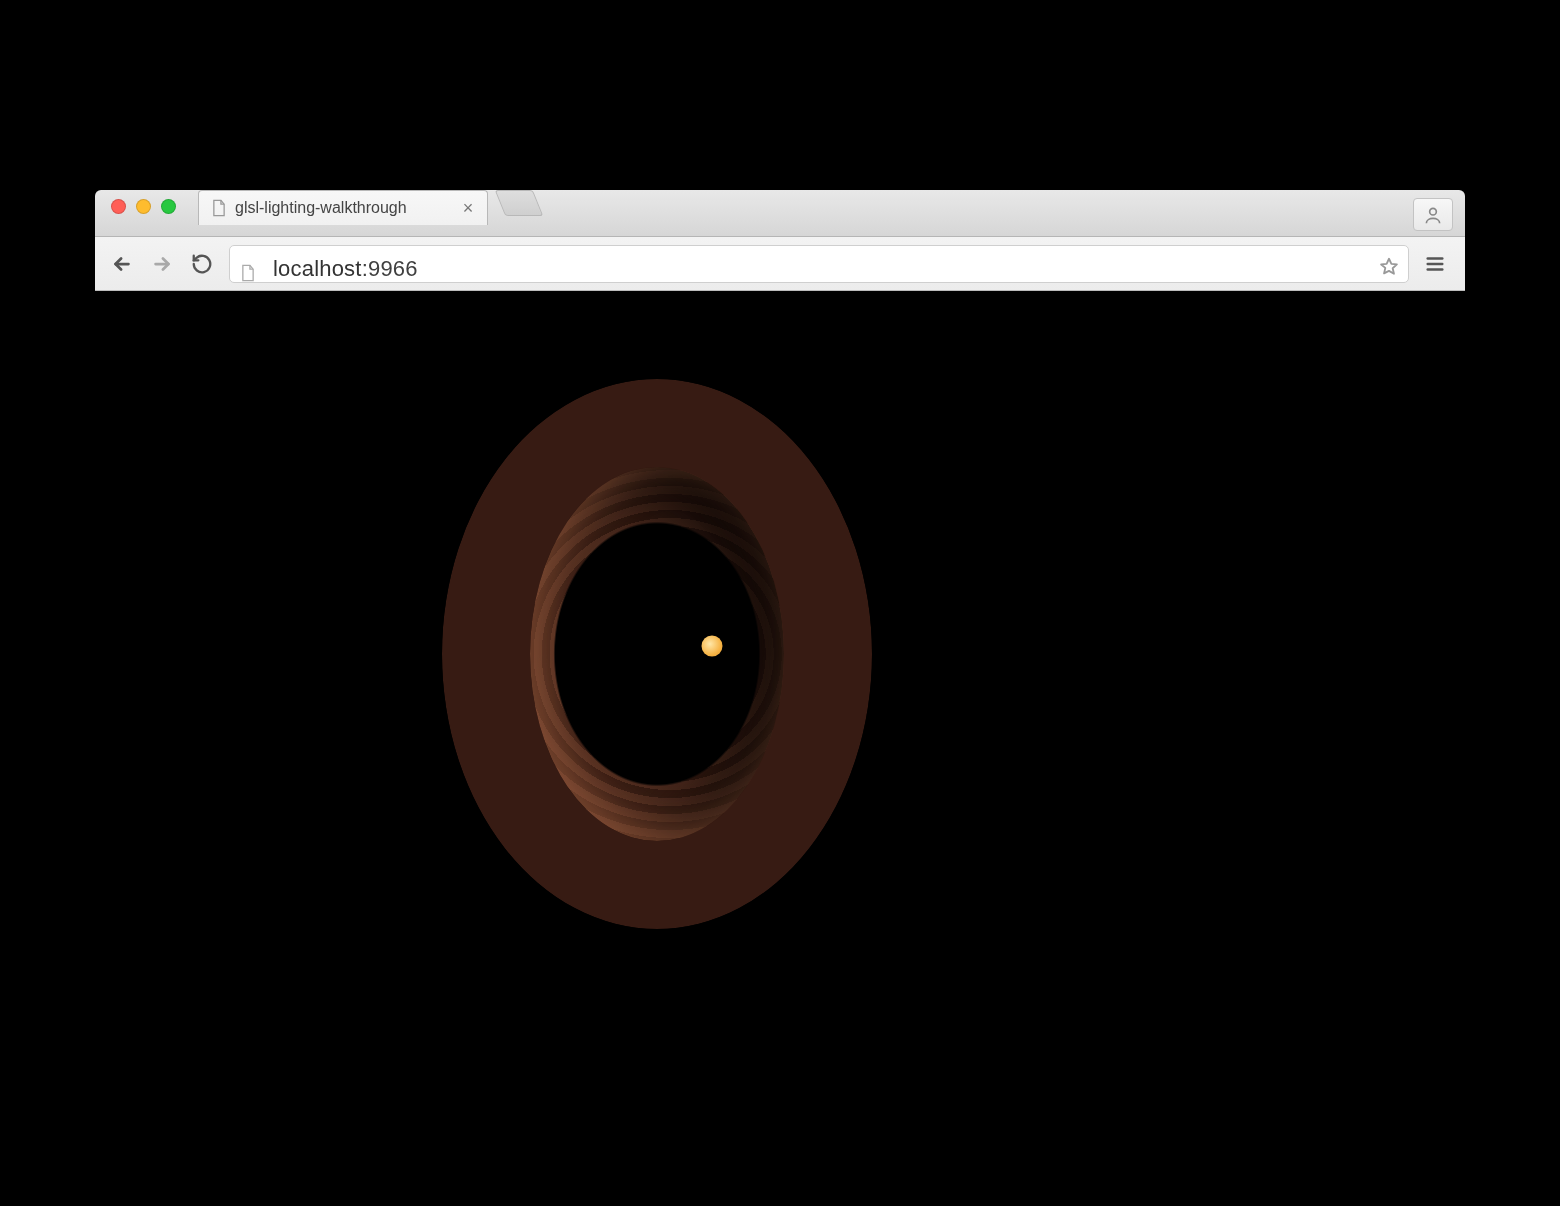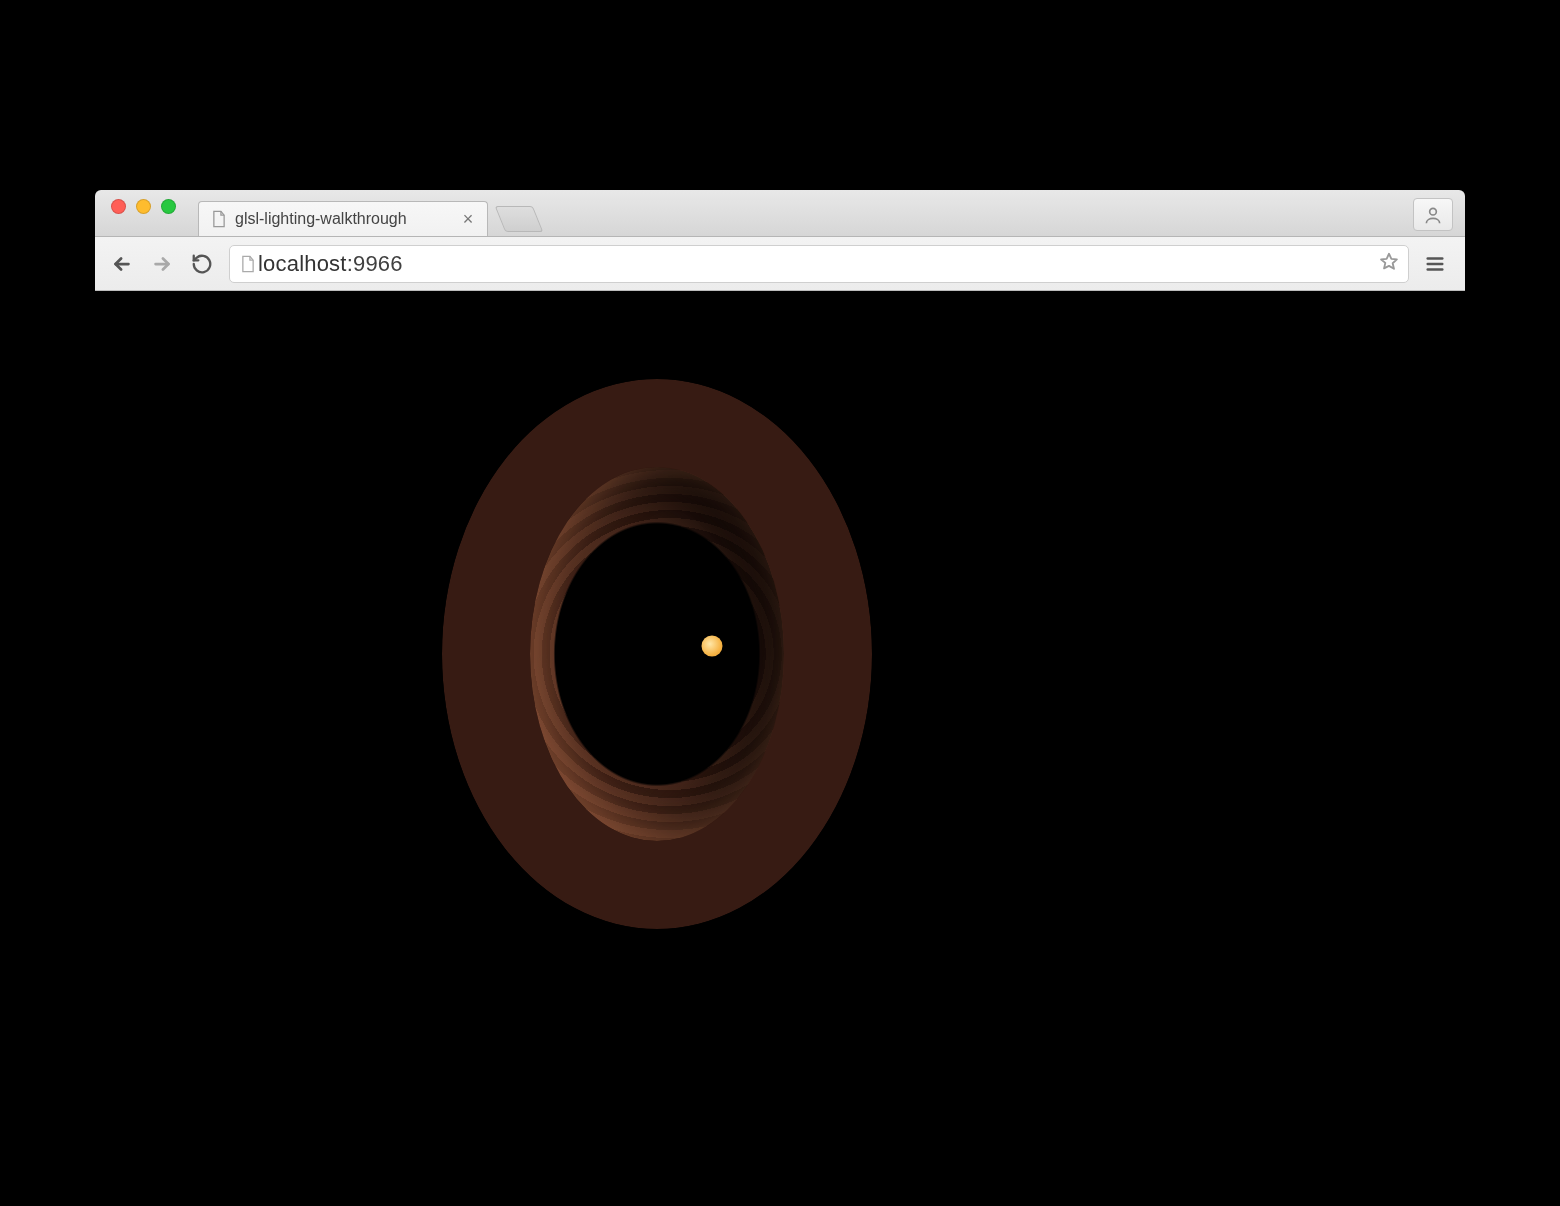--- a/index.html
+++ b/index.html
@@ -15,21 +15,20 @@
       width: 1370px;
       background: #000;
       border-radius: 6px 6px 0 0;
       box-shadow: 0 20px 60px rgba(0,0,0,0.5);
       overflow: hidden;
     }
     .tab-bar {
       height: 47px;
       background: linear-gradient(#e8e8e8, #d6d6d6);
       display: flex;
-      align-items: flex-end;
       padding: 0 10px;
       border-bottom: 1px solid #b5b5b5;
       position: relative;
     }
     .traffic-lights {
       display: flex;
       gap: 10px;
       align-items: center;
       height: 100%;
       padding-left: 6px;
@@ -96,23 +95,23 @@
     .nav-btn.disabled { opacity: 0.45; }
     .nav-btn svg { width: 22px; height: 22px; }
     .reload-btn { margin-right: 4px; color:#5a5a5a; }
     .omnibox {
       flex: 1;
       height: 38px;
       background: #fff;
       border: 1px solid #cfcfcf;
       border-radius: 5px;
       display: flex;
-      align-items: center;
+      align-items: flex-end;
       padding: 0 8px 0 10px;
-      gap: 2px;
+      gap: 17px;
     }
     .omnibox .file-icon svg{ width:16px; height:18px; }
     .url {
       flex:1;
       font-size: 22px;
       letter-spacing: 0.2px;
       color: #333;
       font-family: inherit;
       display:flex;
     }

